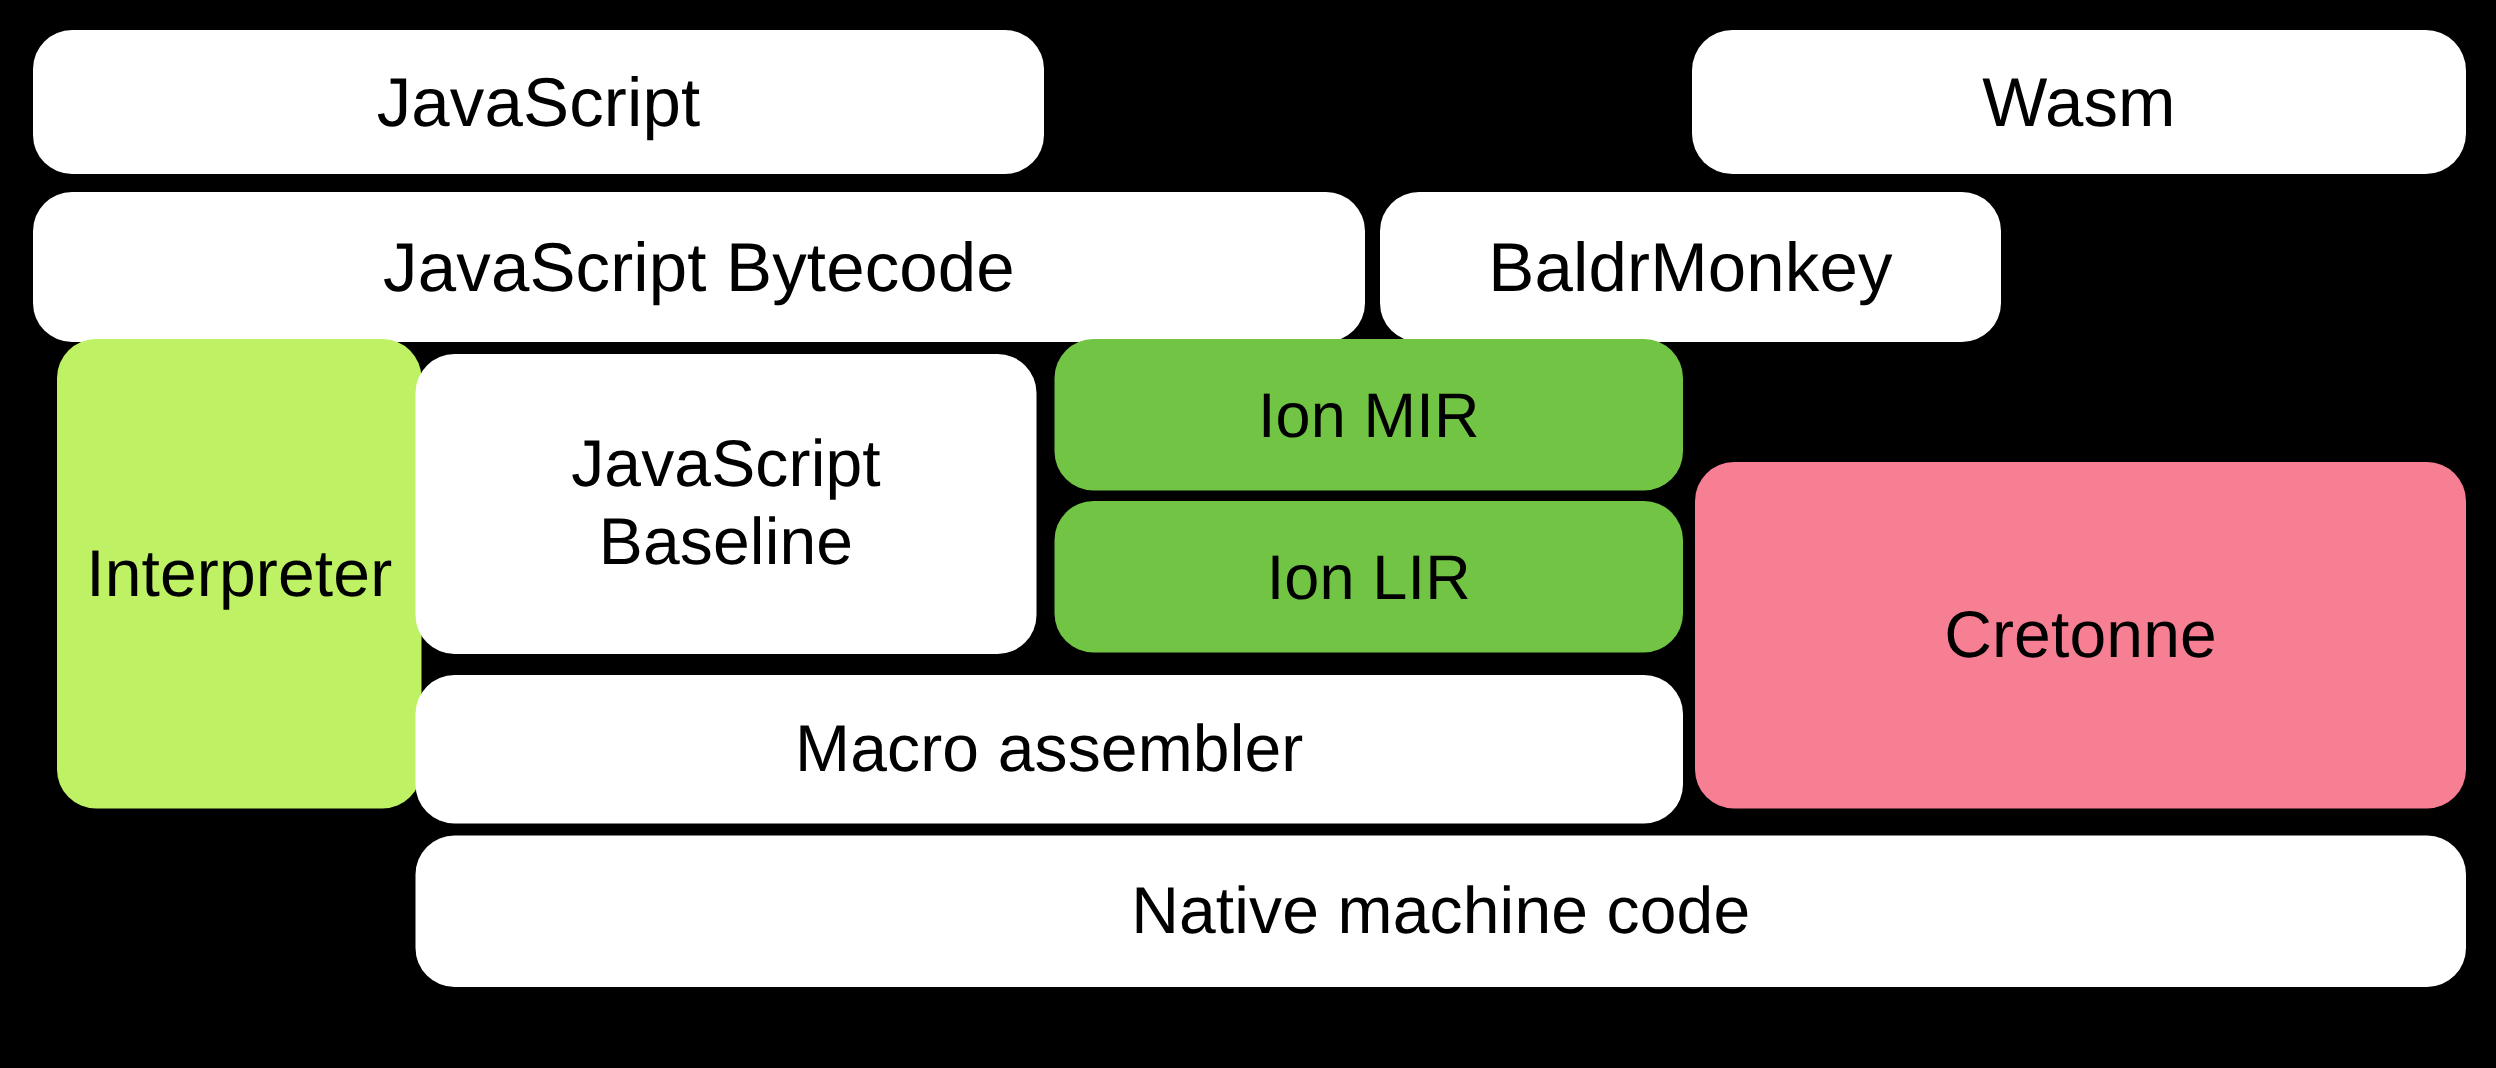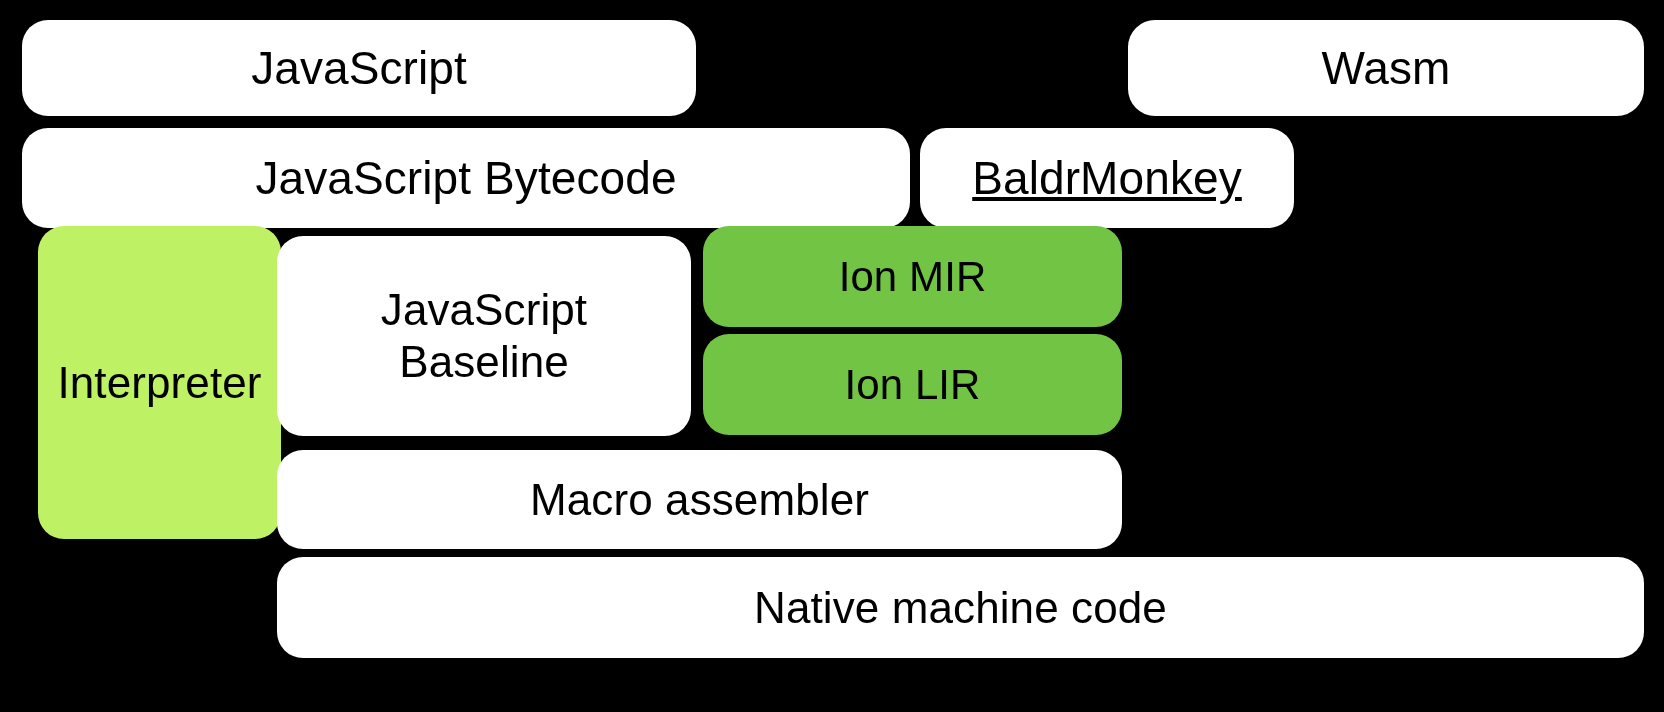--- a/index.html
+++ b/index.html
@@ -35,21 +35,22 @@
   .fill-green { background: #72c444; }
   .fill-pink  { background: #f77f93; }
 </style>
 </head>
 <body>
 
 <div id="canvas">
     <div class="node fill-white" style="left: 22px; top: 10px; width: 674px; height: 96px; font-size: 46px;">JavaScript</div>
     <div class="node fill-white" style="left: 1128px; top: 10px; width: 516px; height: 96px; font-size: 46px; border-radius: 27px;">Wasm</div>
     <div class="node fill-white" style="left: 22px; top: 118px; width: 888px; height: 100px; font-size: 46px;">JavaScript Bytecode</div>
-    <div class="node fill-white" style="left: 920px; top: 118px; width: 374px; height: 100px; font-size: 46px; text-decoration: underline;">BaldrMonkey</div>
+    <div class="node fill-white" style="left: 920px; top: 118px; width: 414px; height: 100px; font-size: 46px;">BaldrMonkey</div>
     <div class="node fill-gray" style="left: 22px; top: 226px; width: 243px; height: 313px; font-size: 44px;">Interpreter</div>
     <div class="node fill-white" style="left: 277px; top: 226px; width: 414px; height: 200px; font-size: 44px;">JavaScript
 Baseline</div>
     <div class="node fill-green" style="left: 703px; top: 226px; width: 419px; height: 101px; font-size: 42px;">Ion MIR</div>
     <div class="node fill-green" style="left: 703px; top: 334px; width: 419px; height: 101px; font-size: 42px;">Ion LIR</div>
+    <div class="node fill-pink" style="left: 1130px; top: 308px; width: 514px; height: 231px; font-size: 44px;">Cretonne</div>
     <div class="node fill-white" style="left: 277px; top: 440px; width: 845px; height: 99px; font-size: 44px;">Macro assembler</div>
     <div class="node fill-white" style="left: 277px; top: 547px; width: 1367px; height: 101px; font-size: 44px;">Native machine code</div>
   </div>
 
 </body></html>

